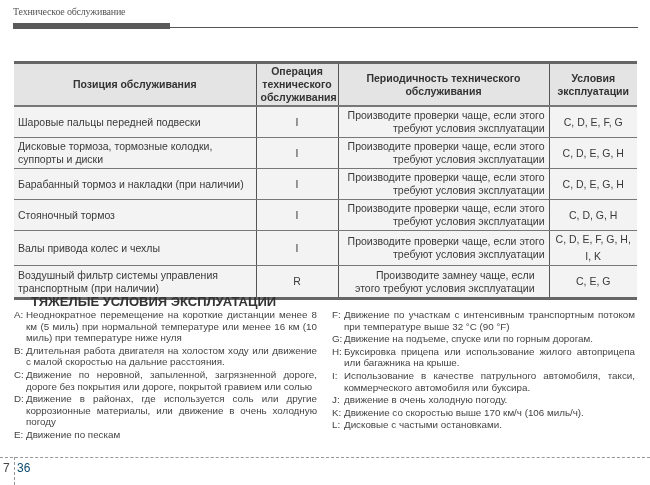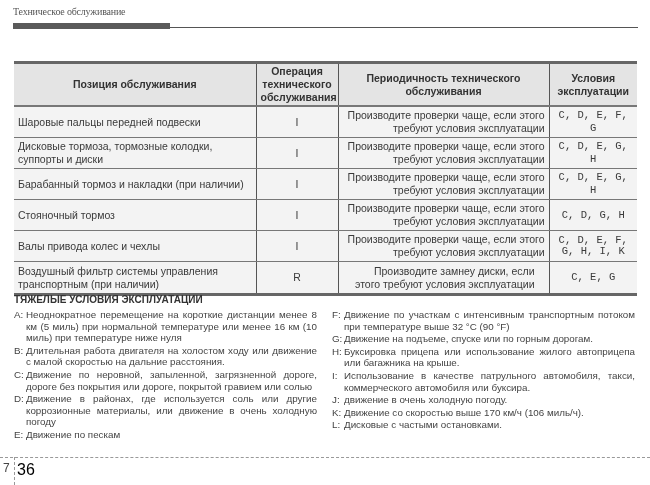--- a/index.html
+++ b/index.html
@@ -17,34 +17,34 @@
   table.maint tr > :first-child { border-left:none; }
   table.maint tr > :last-child { border-right:none; }
   table.maint thead tr { border-top:3px solid #666; }
   table.maint thead th { background:#e4e4e4; font-weight:bold; color:#333; height:41px; text-align:center;
                           font-size:10.5px; border-bottom:2px solid #777; }
   table.maint tbody td { background:#f3f3f3; height:30px; vertical-align:middle; }
   table.maint tbody tr:last-child td { border-bottom:3px solid #666; }
   td.pos { text-align:left; padding-left:4px; }
   td.op { text-align:center; }
   td.per { text-align:right; vertical-align:top; padding-top:1px;margin-left:31px; }
-  td.cond { text-align:center;font-family:Liberation Mono, monospace; }
+  td.cond { text-align:center; }
 
-  .section-heading { position:absolute; left:14px; top:294px; font-weight:bold; font-size:10px; color:#333; }
+  .section-heading { position:absolute; left:31px; top:294px; font-weight:bold; font-size:13px; color:#333; }
   .col-notes { position:absolute; top:309px; font-size:9.8px; color:#444; line-height:11.6px; }
   .col-notes.left { left:14px; width:303px; }
   .col-notes.right { left:332px; top:309px; width:303px; }
   .note { display:flex; margin-bottom:1px; }
   .note .k { flex:0 0 auto; width:12px; }
   .note .v { flex:1; text-align:justify; }
 
   .footer-dash { position:absolute; left:0; top:457px; width:650px; border-top:1px dashed #999; }
   .footer-vdash { position:absolute; left:14px; top:457px; height:28px; border-left:1px dashed #999; }
   .page-chapter { position:absolute; left:3px; top:461px; font-size:12px; color:#444; }
-  .page-number { position:absolute; left:17px; top:461px; font-size:16px; color:#000000; }
+  .page-number { position:absolute; left:17px; top:461px; font-size:12px; color:#0c4a6e; }
 </style>
 </head>
 <body>
 
 <div class="page-title">Техническое обслуживание</div>
 <div class="title-bar-thick"></div>
 <div class="title-bar-thin"></div>
 
 <table class="maint">
   <colgroup>
@@ -83,26 +83,26 @@
     <tr>
       <td class="pos">Стояночный тормоз</td>
       <td class="op">I</td>
       <td class="per">Производите проверки чаще, если этого требуют условия эксплуатации</td>
       <td class="cond">C, D, G, H</td>
     </tr>
     <tr>
       <td class="pos">Валы привода колес и чехлы</td>
       <td class="op">I</td>
       <td class="per">Производите проверки чаще, если этого требуют условия эксплуатации</td>
-      <td class="cond" style="line-height:11px">C, D, E, F, G, H, I, K</td>
+      <td class="cond" style="line-height:17px">C, D, E, F, G, H, I, K</td>
     </tr>
     <tr>
       <td class="pos">Воздушный фильтр системы управления транспортным (при наличии)</td>
       <td class="op">R</td>
-      <td class="per" style="padding:1px 14px 0">Производите замнеу диски, если этого требуют условия эксплуатации</td>
+      <td class="per" style="padding:1px 14px 0">Производите замнеу чаще, если этого требуют условия эксплуатации</td>
       <td class="cond">C, E, G</td>
     </tr>
   </tbody>
 </table>
 
 <div class="section-heading">ТЯЖЕЛЫЕ УСЛОВИЯ ЭКСПЛУАТАЦИИ</div>
 
 <div class="col-notes left">
   <div class="note">
       <span class="k">A:</span>

